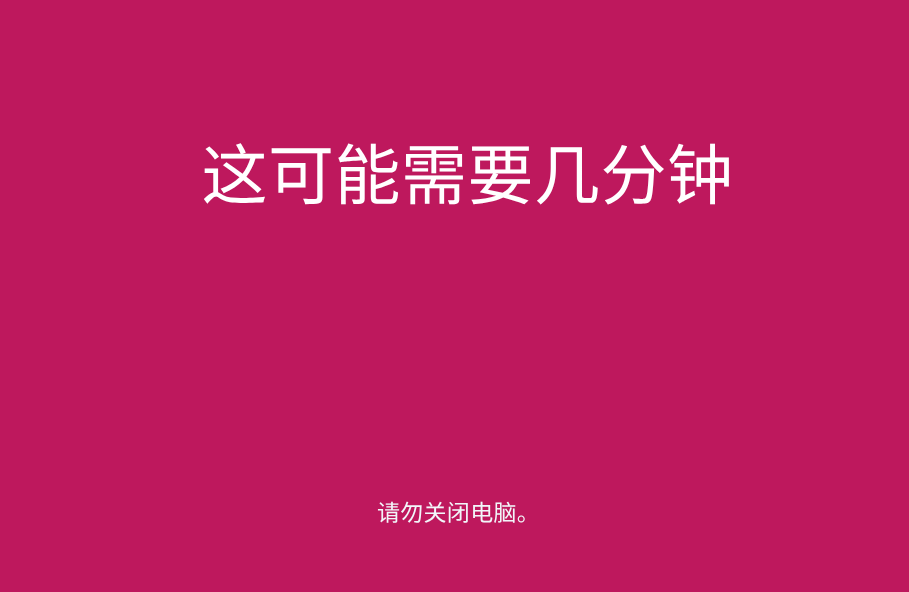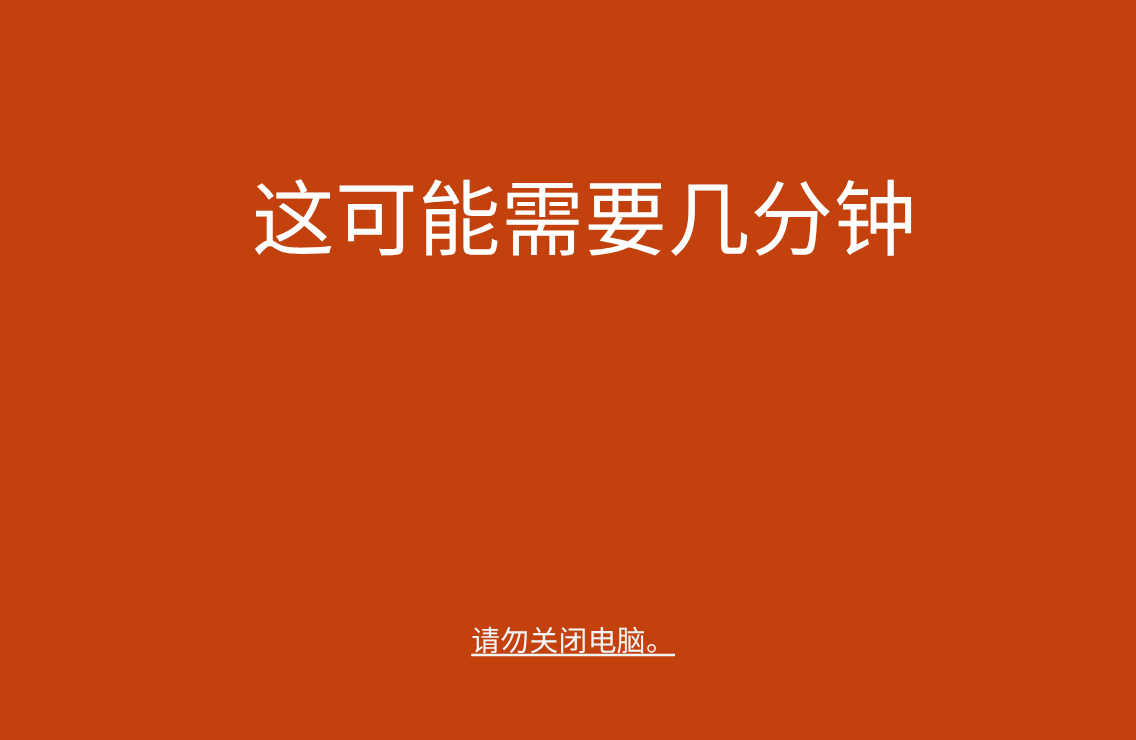--- a/index.html
+++ b/index.html
@@ -50,25 +50,24 @@
     text-align: center;
     color: #f2f6fa;
     font-family: "Liberation Sans", "DejaVu Sans", sans-serif;
     font-size: 23px;
     font-weight: 400;
     line-height: 1.3;
     letter-spacing: 0.3px;
     white-space: nowrap;
     padding-left: 8px;
     box-sizing: border-box;
-    text-decoration: underline;
   }
 </style>
 </head>
 <body>
 
-<div class="oobe-screen" style="background-color: #c2410c;">
+<div class="oobe-screen" style="background-color: #be185d;">
 
   <div class="headline">这可能需要几分钟</div>
 
   <div class="subtext">请勿关闭电脑。</div>
 
 </div>
 
 </body></html>

